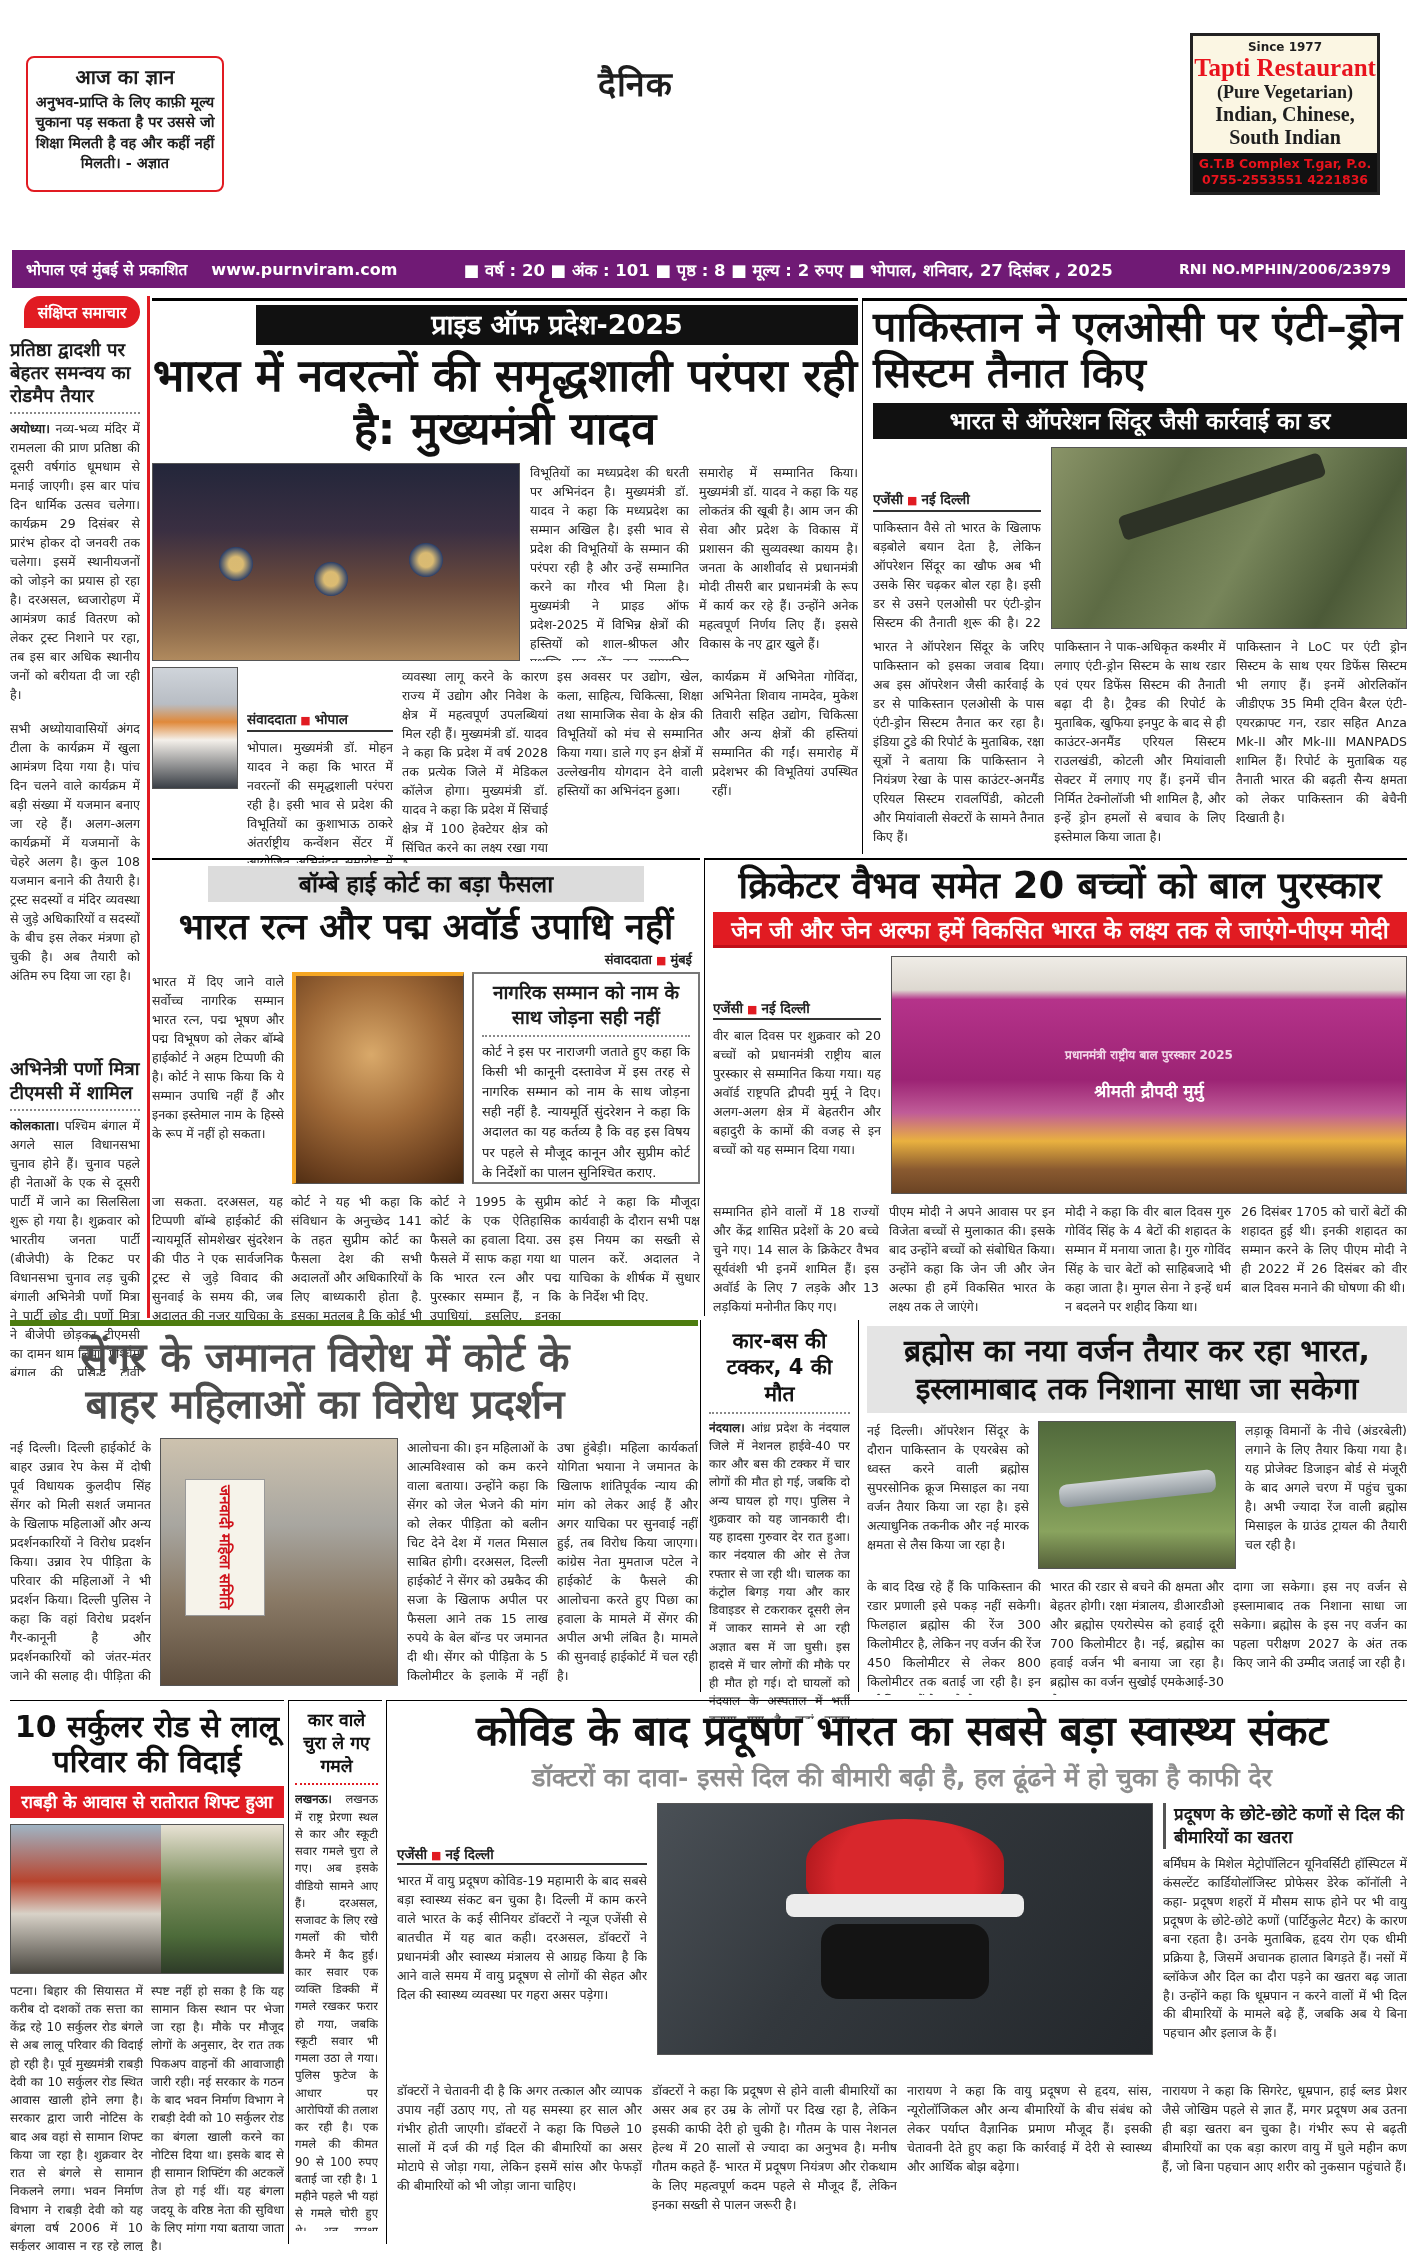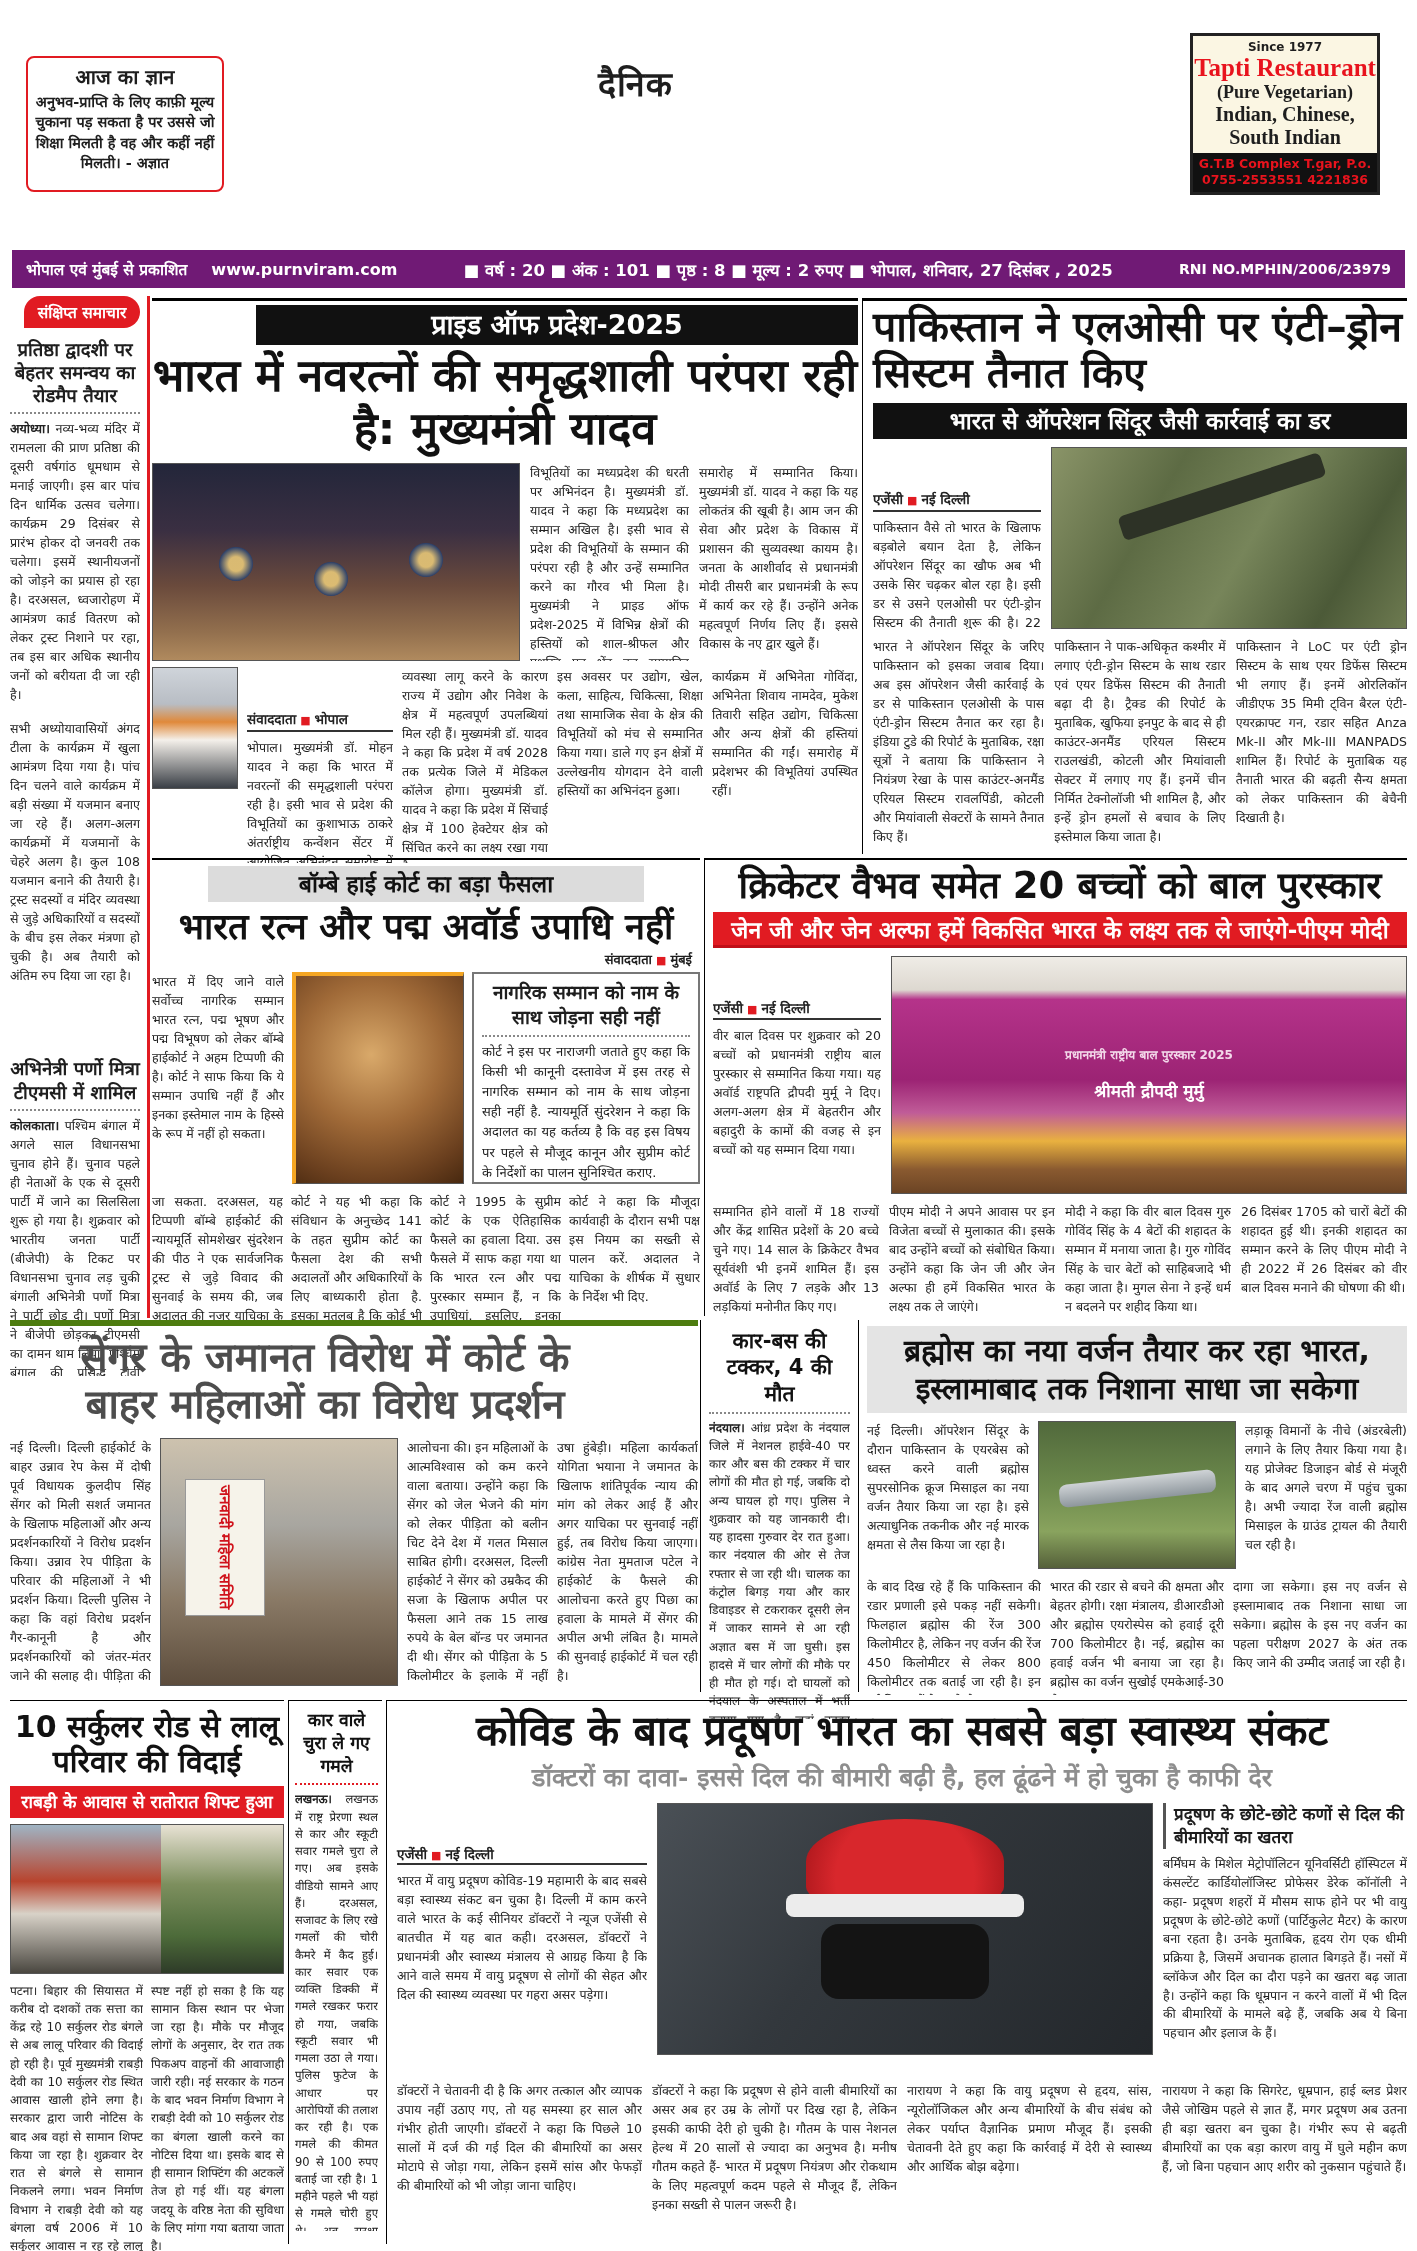--- a/index.html
+++ b/index.html
@@ -33,21 +33,21 @@
   .col { font-size:12.5px; line-height:1.52; text-align:justify; overflow:hidden; color:#222; }
   .byline { font-weight:800; font-size:13.5px; border-bottom:2px solid #333; margin-bottom:6px;margin-top:42px; }
   .sq { color:#e11b22; font-size:11px; padding:0 4px; }
   .city { font-weight:800; }
   .dotted { border-top:2px dotted #888; margin:5px 0; }
   .photo { position:relative; overflow:hidden; }
 
   
   #briefs { position:absolute; left:10px; top:296px; width:140px; height:1022px; border-right:3px solid #e11b22; padding-right:7px; }
   .brief-pill { background:#e11b22; color:#fff; font-weight:800; font-size:15.5px; text-align:center; border-radius:16px 16px 16px 0; padding:5px 2px; margin:0 0 10px 14px; }
-  .brief-title { font-size:18.5px; font-weight:800; text-align:center; line-height:1.25; margin:8px 0 2px; }
+  .brief-title { font-size:18.5px; font-weight:800; text-align:left; line-height:1.25; margin:8px 0 2px; }
 
   
   #pride { position:absolute; left:152px; top:298px; width:706px; height:556px; border-top:3px solid #000; padding-top:4px; }
   #pride .kicker-bar { margin-left:104px; width:602px; height:40px; font-size:27px; line-height:40px; }
   #pride .hl { font-size:45px; margin-top:4px; }
   #pride .row1 { display:flex; gap:10px; margin-top:8px; }
   .photo-group { width:368px; height:198px; border:1px solid #555;
     background:linear-gradient(180deg,#23263a 0%,#3a2f42 34%,#6a4a3c 62%,#93704e 86%,#b08a5e 100%); }
   .photo-group .plaque { position:absolute; width:34px; height:34px; border-radius:50%; background:radial-gradient(circle,#e8c878 30%,#27406e 70%); opacity:.9; }
   #pride .row2 { display:flex; gap:9px; margin-top:6px; }

